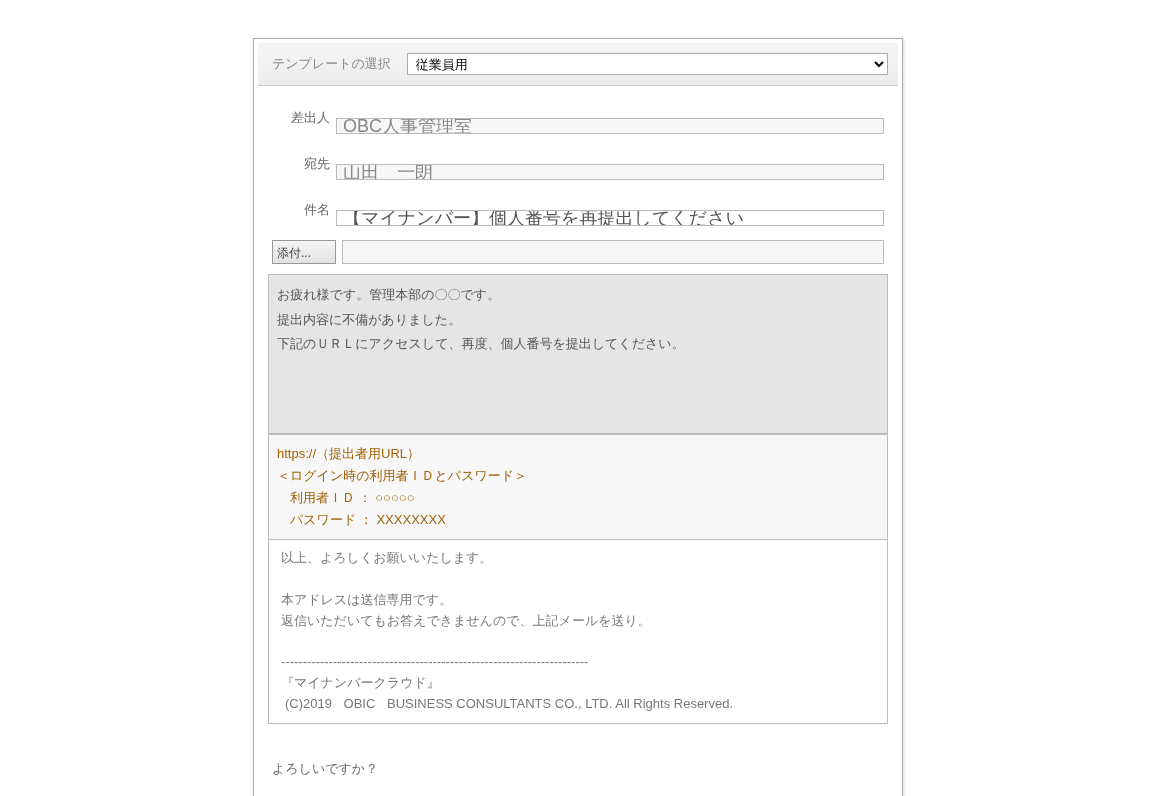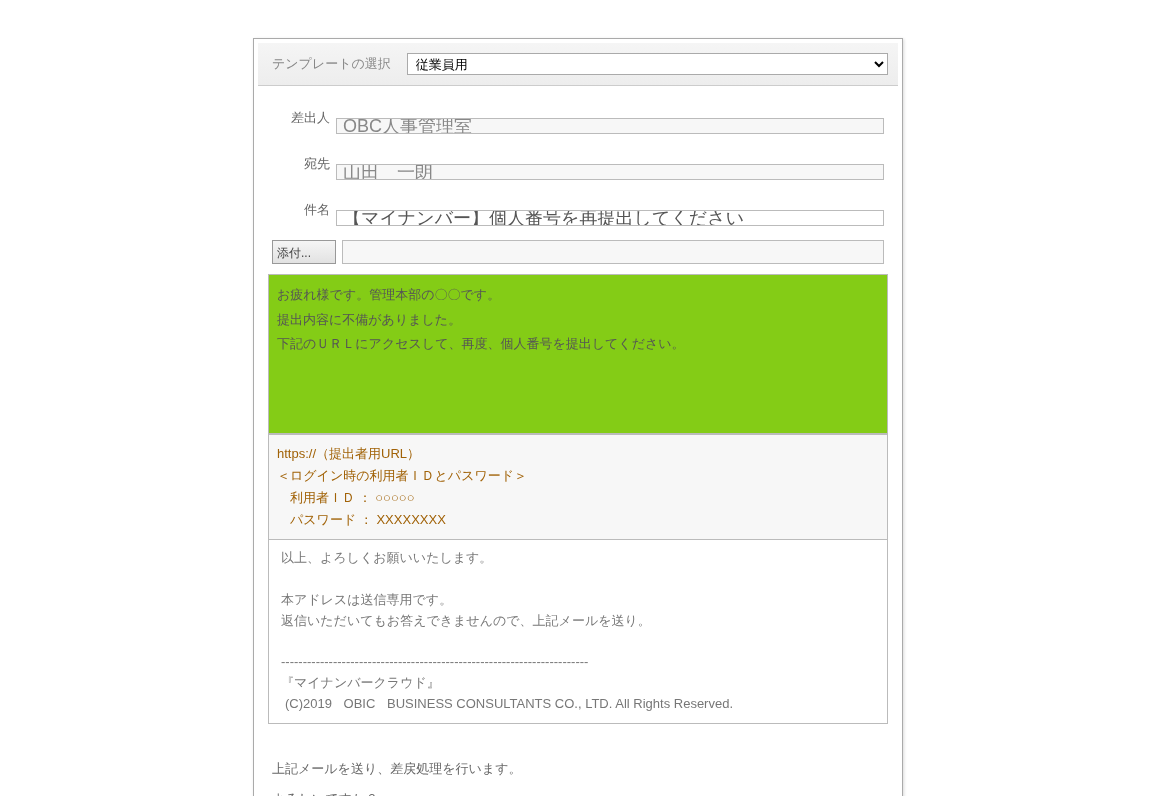--- a/index.html
+++ b/index.html
@@ -89,21 +89,21 @@
       background: #f7f7f7;
     }
     .body-editable {
       border: 1px solid #bbb;
       min-height: 160px;
       padding: 8px;
       font-size: 13px;
       color: #555;
       line-height: 1.9;
       margin-bottom: 0;
-      background: #84cc16;
+      background: #e5e5e5;
       white-space: pre-wrap;
     }
     .body-readonly {
       border: 1px solid #bbb;
       border-top: 1px solid #bbb;
       background: #f7f7f7;
       padding: 8px;
       font-size: 13px;
       color: #a16207;
       line-height: 1.7;
@@ -196,21 +196,20 @@
 <span>本アドレスは送信専用です。</span>
 <span>返信いただいてもお答えできませんので、上記メールを送り。</span>
 
 <span>-----------------------------------------------------------------------</span>
 <span>『マイナンバークラウド』</span>
 <span><span>(C)2019 </span><span class="underline-red">OBIC</span><span> BUSINESS CONSULTANTS CO., LTD. All Rights Reserved.</span></span></div>
 
   </div>
 
   <div class="confirm-text">
-    <div>上記メールを送り、差戻処理を行います。</div>
     <div>よろしいですか？</div>
   </div>
 
   <div class="button-row">
     <button class="dialog-btn">OK</button>
     <button class="dialog-btn">キャンセル</button>
   </div>
 
 </div>
 

